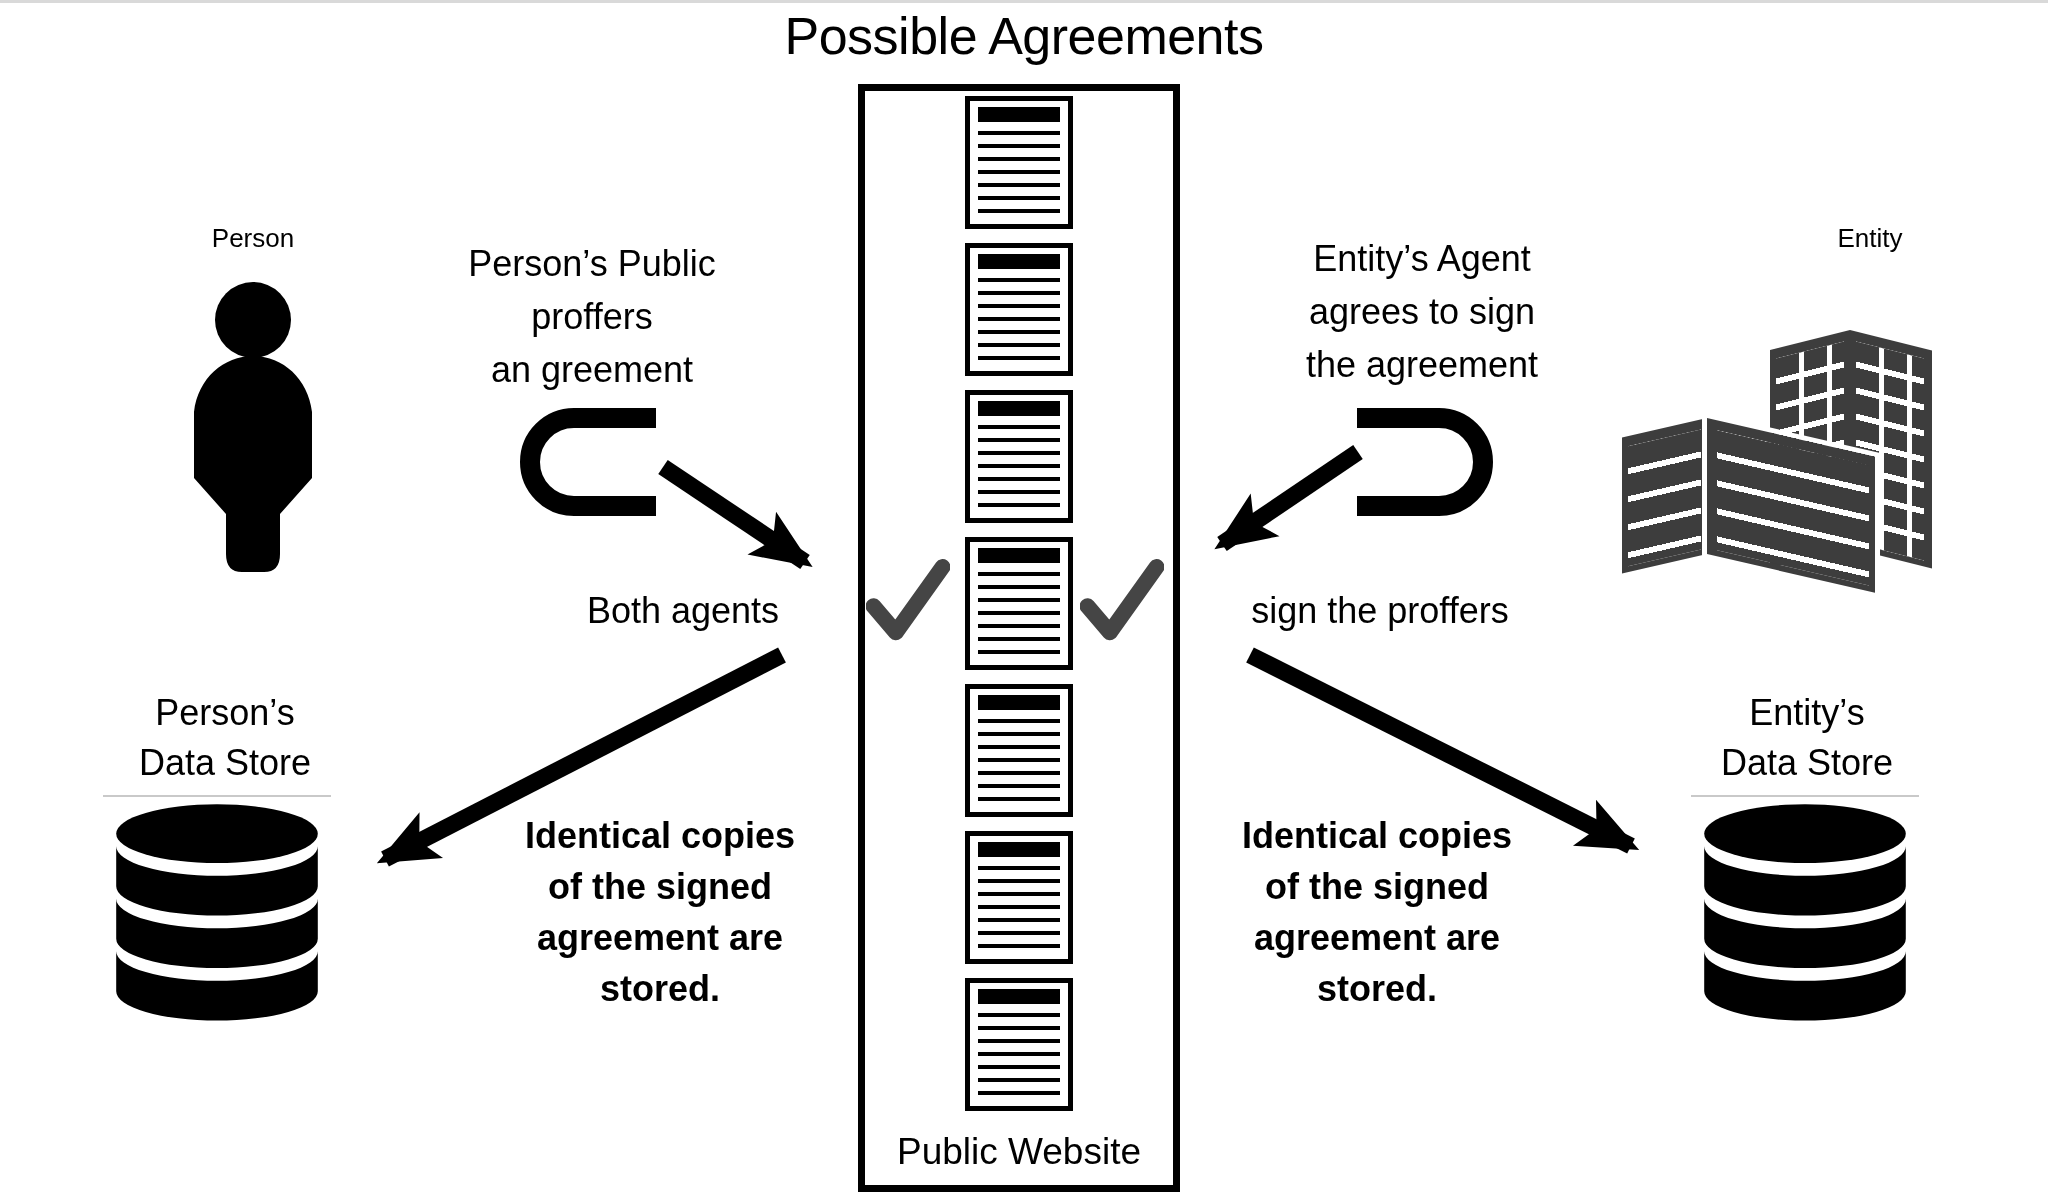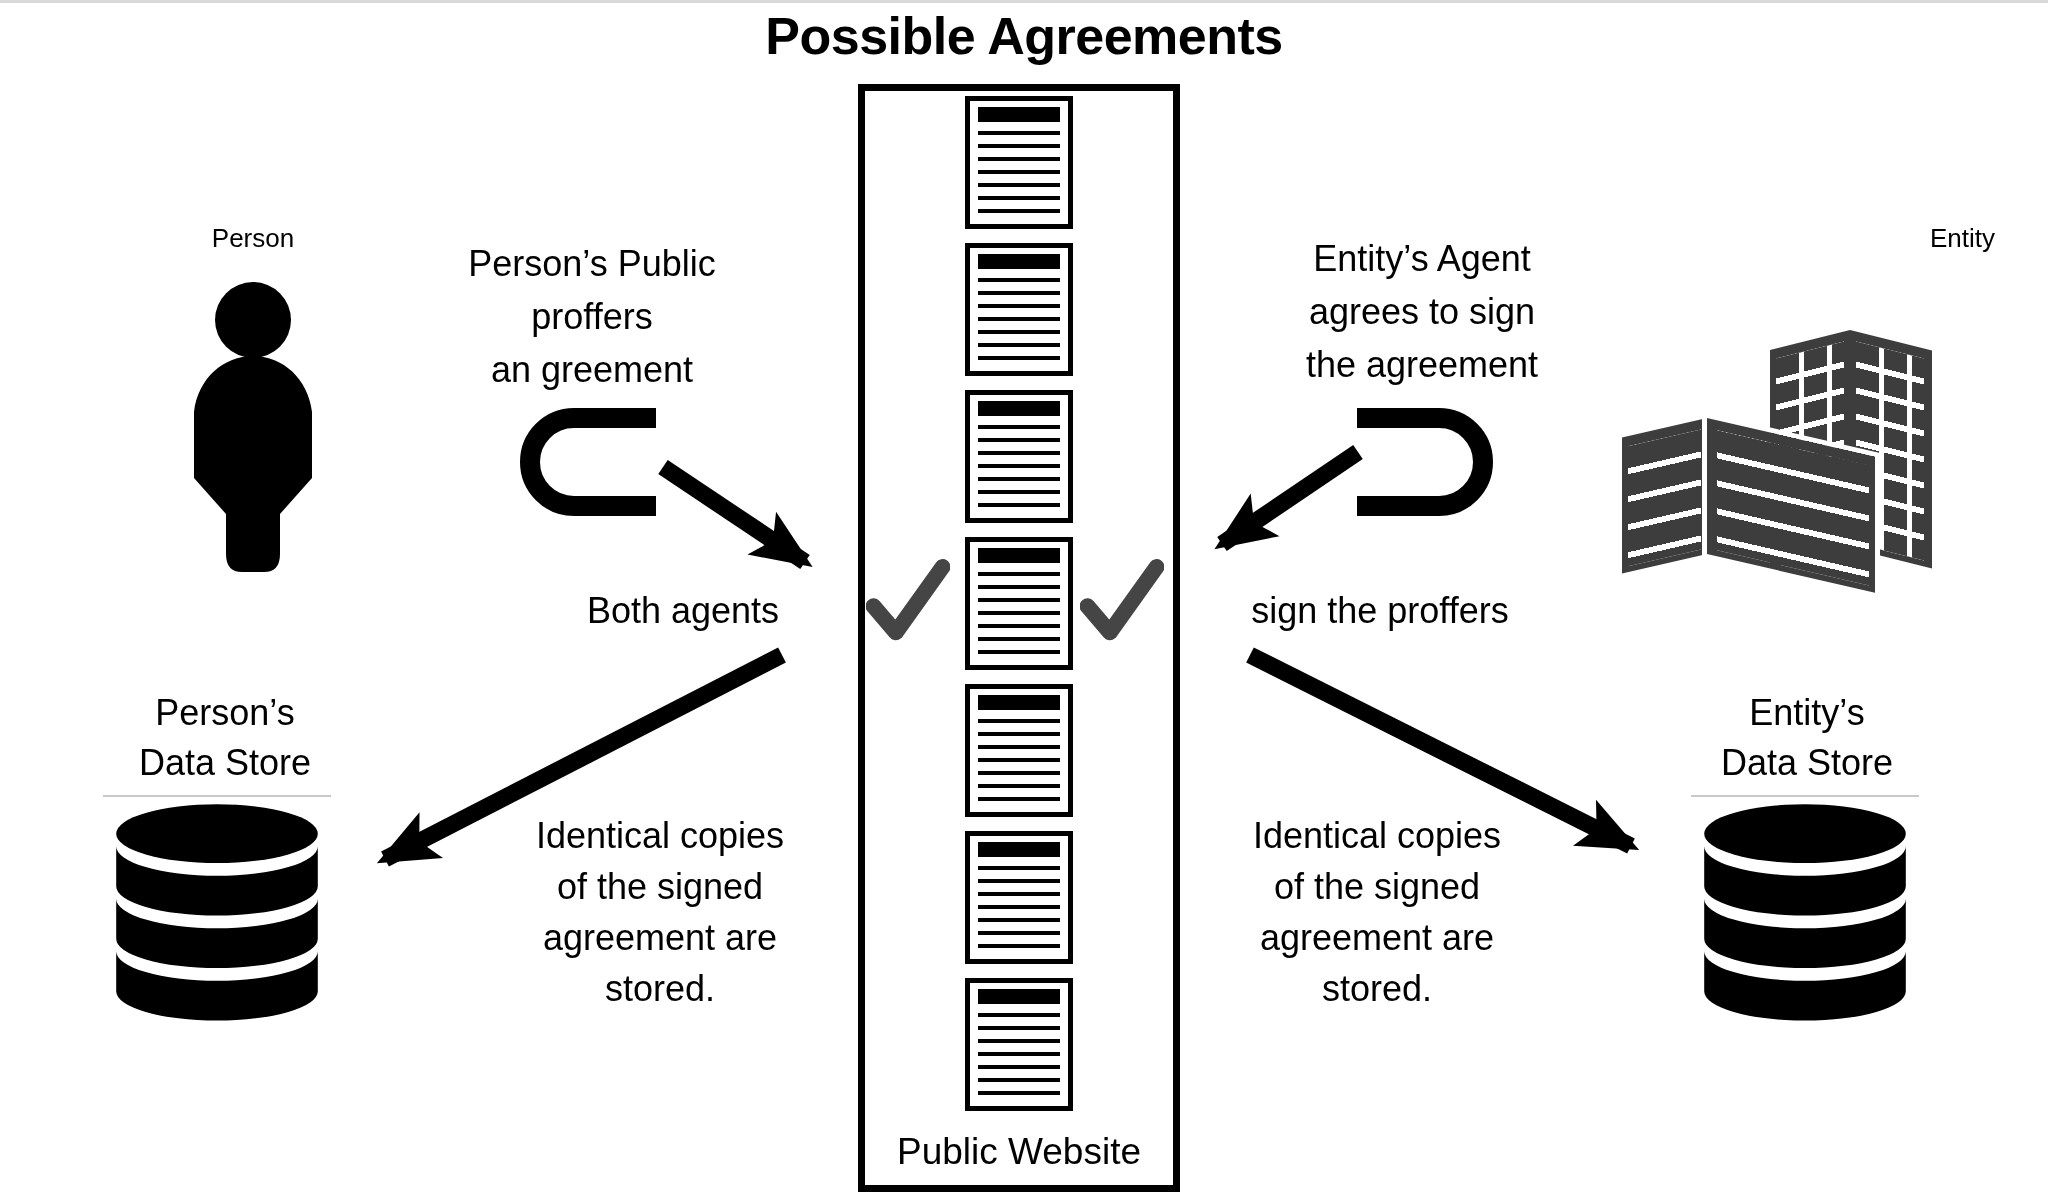--- a/index.html
+++ b/index.html
@@ -9,35 +9,35 @@
     --underline:#c9c9c9;
     --paper:#ffffff;
   }
   *{margin:0;padding:0;box-sizing:border-box;}
   html,body{background:#fff;}
   body{font-family:"Liberation Sans","DejaVu Sans",sans-serif;color:var(--ink);}
   .canvas{position:relative;width:2048px;height:1204px;background:var(--paper);overflow:hidden;}
   .top-strip{position:absolute;left:0;top:0;width:2048px;height:3px;background:#d9d9d9;}
 
   .title{position:absolute;left:0;top:6px;width:2048px;text-align:center;
-         font-size:52px;font-weight:700;letter-spacing:-0.5px;}
+         font-size:52px;font-weight:400;letter-spacing:-0.5px;}
 
   
   .pubbox{position:absolute;left:858px;top:84px;width:322px;height:1108px;
           border:7px solid var(--ink);background:#fff;
           display:flex;flex-direction:column;align-items:center;gap:14px;padding-top:5px;}
   .doc{width:108px;height:133px;border:5px solid var(--ink);background:#fff;
        padding:6px 8px;flex:0 0 auto;}
   .doc-bar{height:15px;background:var(--ink);}
   .doc-line{height:4px;background:var(--ink);margin-top:9px;}
   .pubbox-label{margin-top:auto;margin-bottom:12px;font-size:37px;}
 
   .lbl{position:absolute;text-align:center;font-size:36px;line-height:53px;}
   .lbl.big{font-size:26px;}
-  .stored{line-height:51px;}
+  .stored{line-height:51px;font-weight:bold;}
 
   .hairline{position:absolute;height:2px;background:var(--underline);}
 
   .svgabs{position:absolute;display:block;}
 
   
   .bld{position:absolute;}
   .face{position:absolute;border:6px solid var(--gray-icon);}
   .face.stripes{background-image:repeating-linear-gradient(180deg,var(--gray-icon) 0 22px,#fff 22px 28px);}
   .face.grid{background-image:
@@ -197,21 +197,21 @@
   <div class="lbl" style="left:1272px;top:222px;width:300px;margin-top:10px;">
     <div>Entity’s Agent</div>
     <div>agrees to sign</div>
     <div>the agreement</div>
   </div>
 
   <svg class="svgabs" style="left:1355px;top:407px;width:140px;height:110px;" viewBox="0 0 140 110">
     <path d="M2,11 L84,11 A44,44 0 0 1 84,99 L2,99" fill="none" stroke="#000" stroke-width="20"></path>
   </svg>
 
-  <div class="lbl big" style="left:1745px;top:212px;width:250px;text-align:right;">Entity</div>
+  <div class="lbl big" style="left:1745px;top:212px;width:250px;">Entity</div>
 
   <div class="bld" style="left:1612px;top:300px;width:325px;height:268px;">
     <div class="face grid tw-l"></div>
     <div class="face grid tw-r"></div>
     <div class="face stripes lb-l"></div>
     <div class="face stripes lb-r"></div>
   </div>
 
   <svg class="svgabs" style="left:1080px;top:556px;width:84px;height:92px;" viewBox="0 0 90 95">
     <path d="M8,52 L32,80 L82,10" fill="none" stroke="#454545" stroke-width="17" stroke-linecap="round" stroke-linejoin="round"></path>

